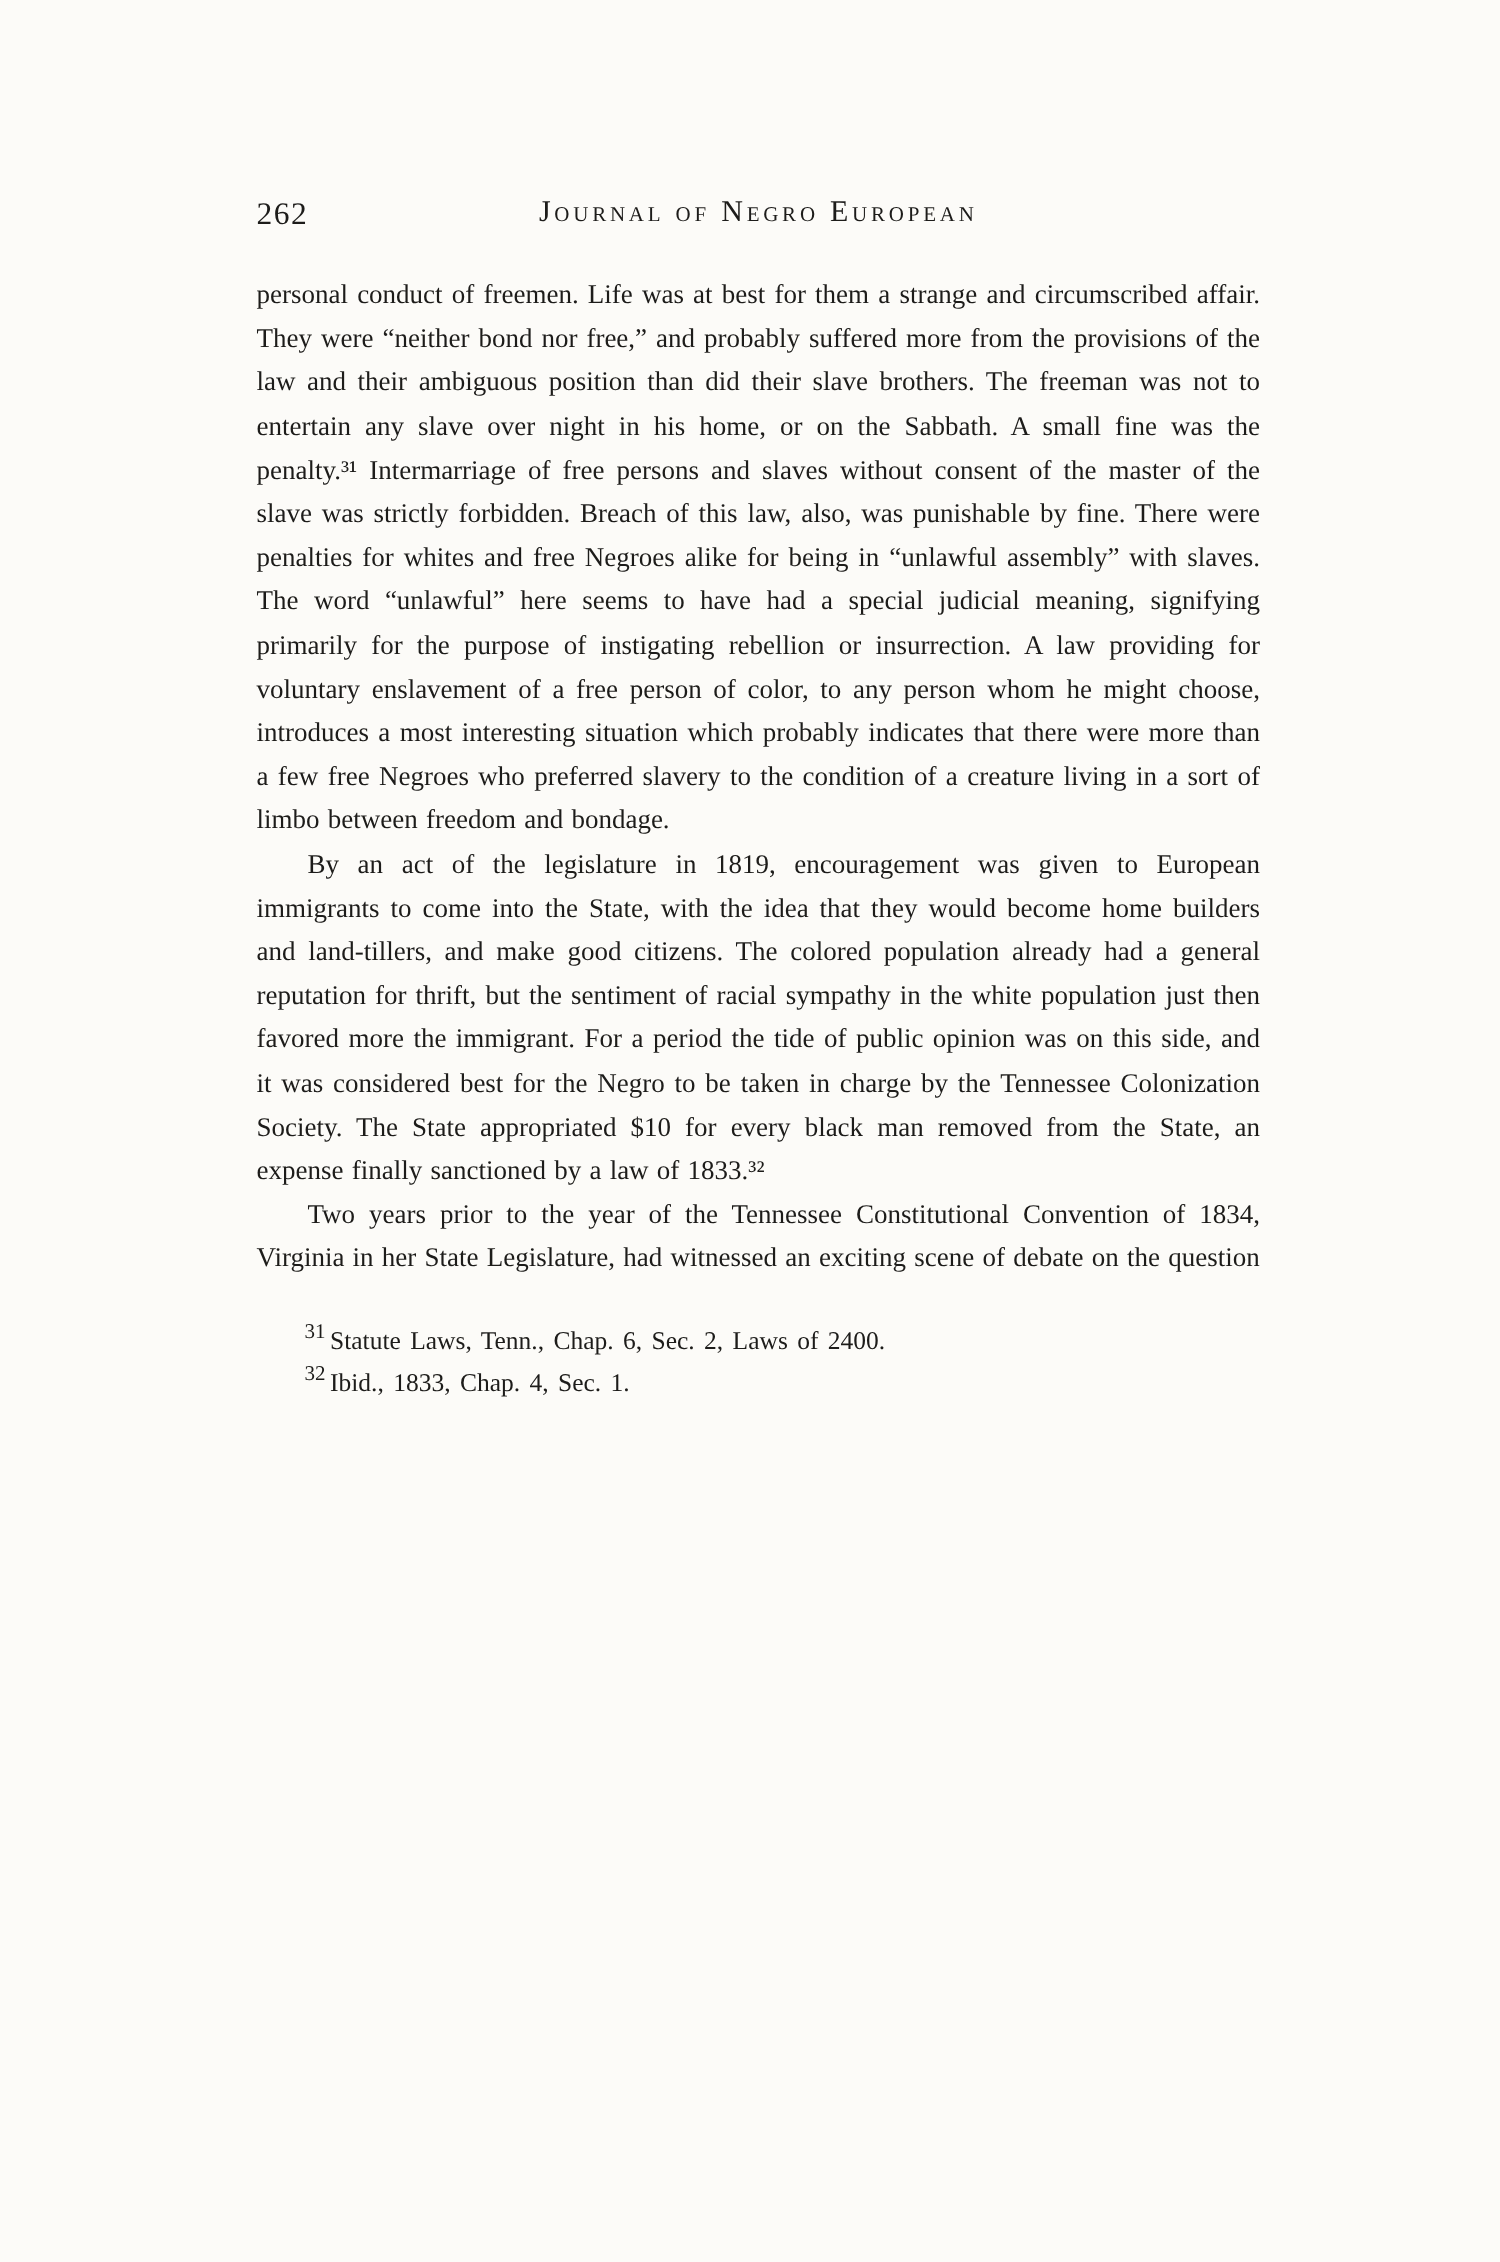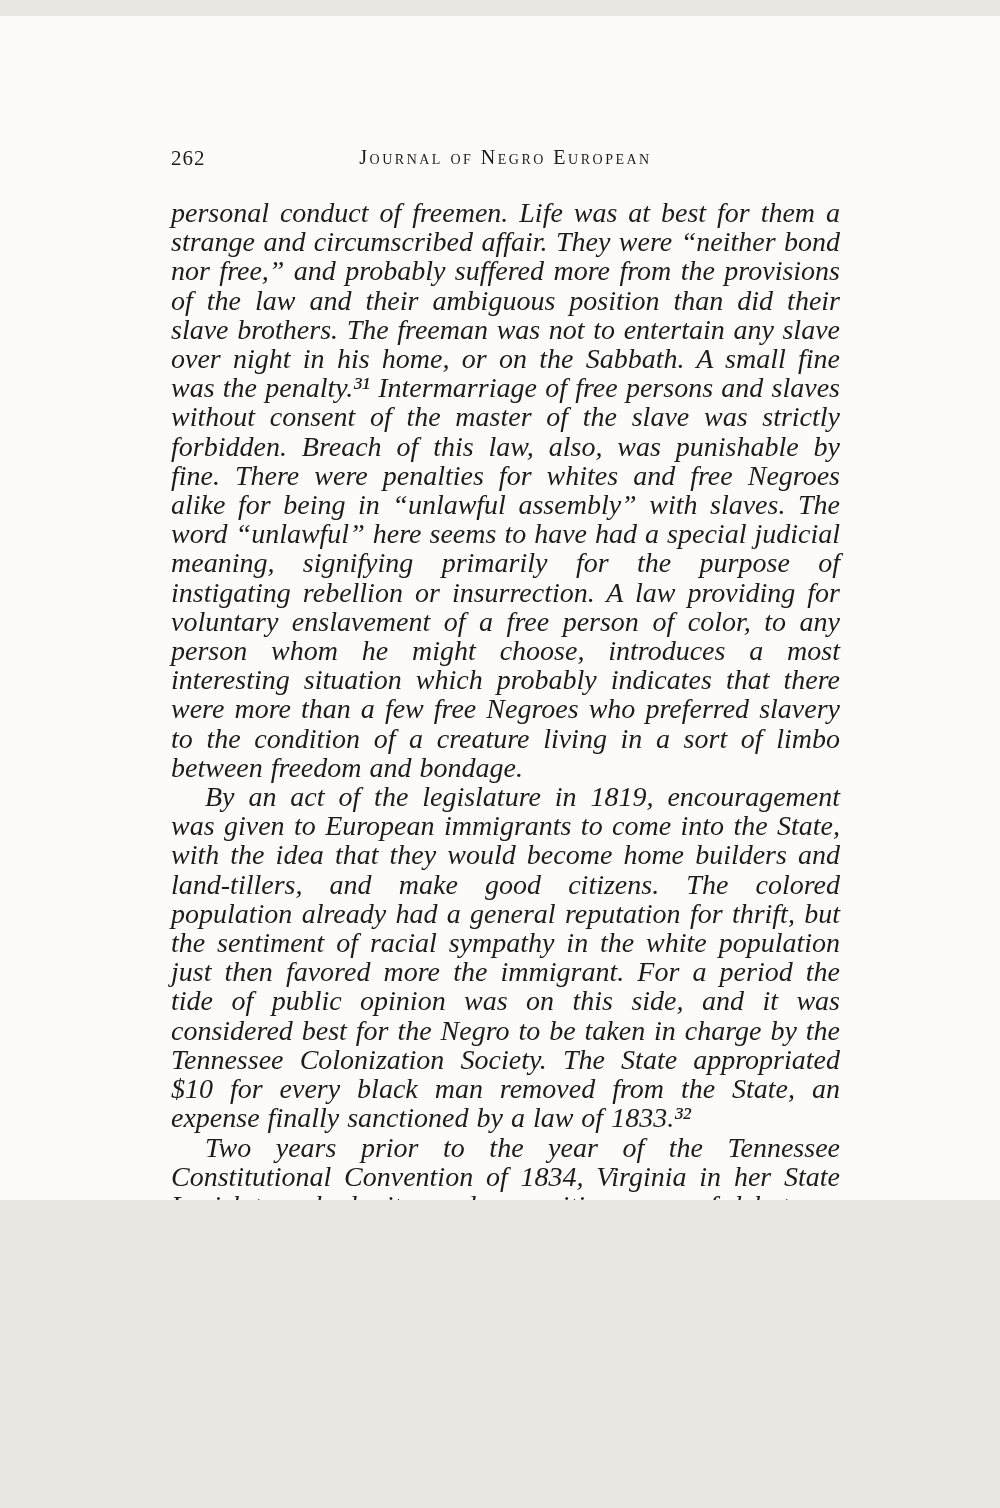--- a/index.html
+++ b/index.html
@@ -3,22 +3,22 @@
 <meta charset="utf-8">
 <style>
   html, body {
     margin: 0;
     padding: 0;
     background: #e9e7e2;
   }
   .page {
     position: relative;
     width: 1000px;
-    height: 1184px;
-    margin: 16px auto;
+    height: 1508px;
+    margin: 0 auto;
     background: #fcfbf8;
     color: #1d1c1a;
     font-family: "Liberation Serif", "DejaVu Serif", serif;
     box-sizing: border-box;
     overflow: hidden;
   }
   .content {
     position: absolute;
     left: 171px;
     top: 128px;
@@ -40,25 +40,24 @@
     position: absolute;
     left: 0;
     right: 0;
     top: 2px;
     text-align: center;
     font-size: 20px;
     font-variant: small-caps;
     letter-spacing: 2.5px;
   }
   .body-text {
-    font-size: 28px;
+    font-size: 18px;
     line-height: 29.2px;
     text-align: justify;
     word-spacing: 1px;
-    font-style: italic;
   }
   .para {
     margin: 0;
   }
   .para.indented {
     text-indent: 34px;
   }
   .footnotes {
     margin-top: 26px;
     font-size: 17px;
@@ -93,16 +92,19 @@
     <div class="body-text">
       <p class="para">personal conduct of freemen.  Life was at best for them a strange and circumscribed affair.  They were “neither bond nor free,” and probably suffered more from the provisions of the law and their ambiguous position than did their slave brothers.  The freeman was not to entertain any slave over night in his home, or on the Sabbath.  A small fine was the penalty.³¹  Intermarriage of free persons and slaves without consent of the master of the slave was strictly forbidden.  Breach of this law, also, was punishable by fine.  There were penalties for whites and free Negroes alike for being in “unlawful assembly” with slaves.  The word “unlawful” here seems to have had a special judicial meaning, signifying primarily for the purpose of instigating rebellion or insurrection.  A law providing for voluntary enslavement of a free person of color, to any person whom he might choose, introduces a most interesting situation which probably indicates that there were more than a few free Negroes who preferred slavery to the condition of a creature living in a sort of limbo between freedom and bondage.</p>
       <p class="para indented">By an act of the legislature in 1819, encouragement was given to European immigrants to come into the State, with the idea that they would become home builders and land-tillers, and make good citizens.  The colored population already had a general reputation for thrift, but the sentiment of racial sympathy in the white population just then favored more the immigrant.  For a period the tide of public opinion was on this side, and it was considered best for the Negro to be taken in charge by the Tennessee Colonization Society.  The State appropriated $10 for every black man removed from the State, an expense finally sanctioned by a law of 1833.³²</p>
       <p class="para indented">Two years prior to the year of the Tennessee Constitutional Convention of 1834, Virginia in her State Legislature, had witnessed an exciting scene of debate on the question</p>
     </div>
 
     <div class="footnotes">
       <p class="footnote">
         <span class="fn-marker">31</span><span class="fn-italic">Statute Laws, Tenn.,</span><span> Chap. 6, Sec. 2, Laws of 2400.</span>
       </p>
+      <p class="footnote">
+        <span class="fn-marker">32</span><span class="fn-italic">Ibid.,</span><span> 1833, Chap. 4, Sec. 1.</span>
+      </p>
     </div>
 
   </div>
 </div>
 
 </body></html>

